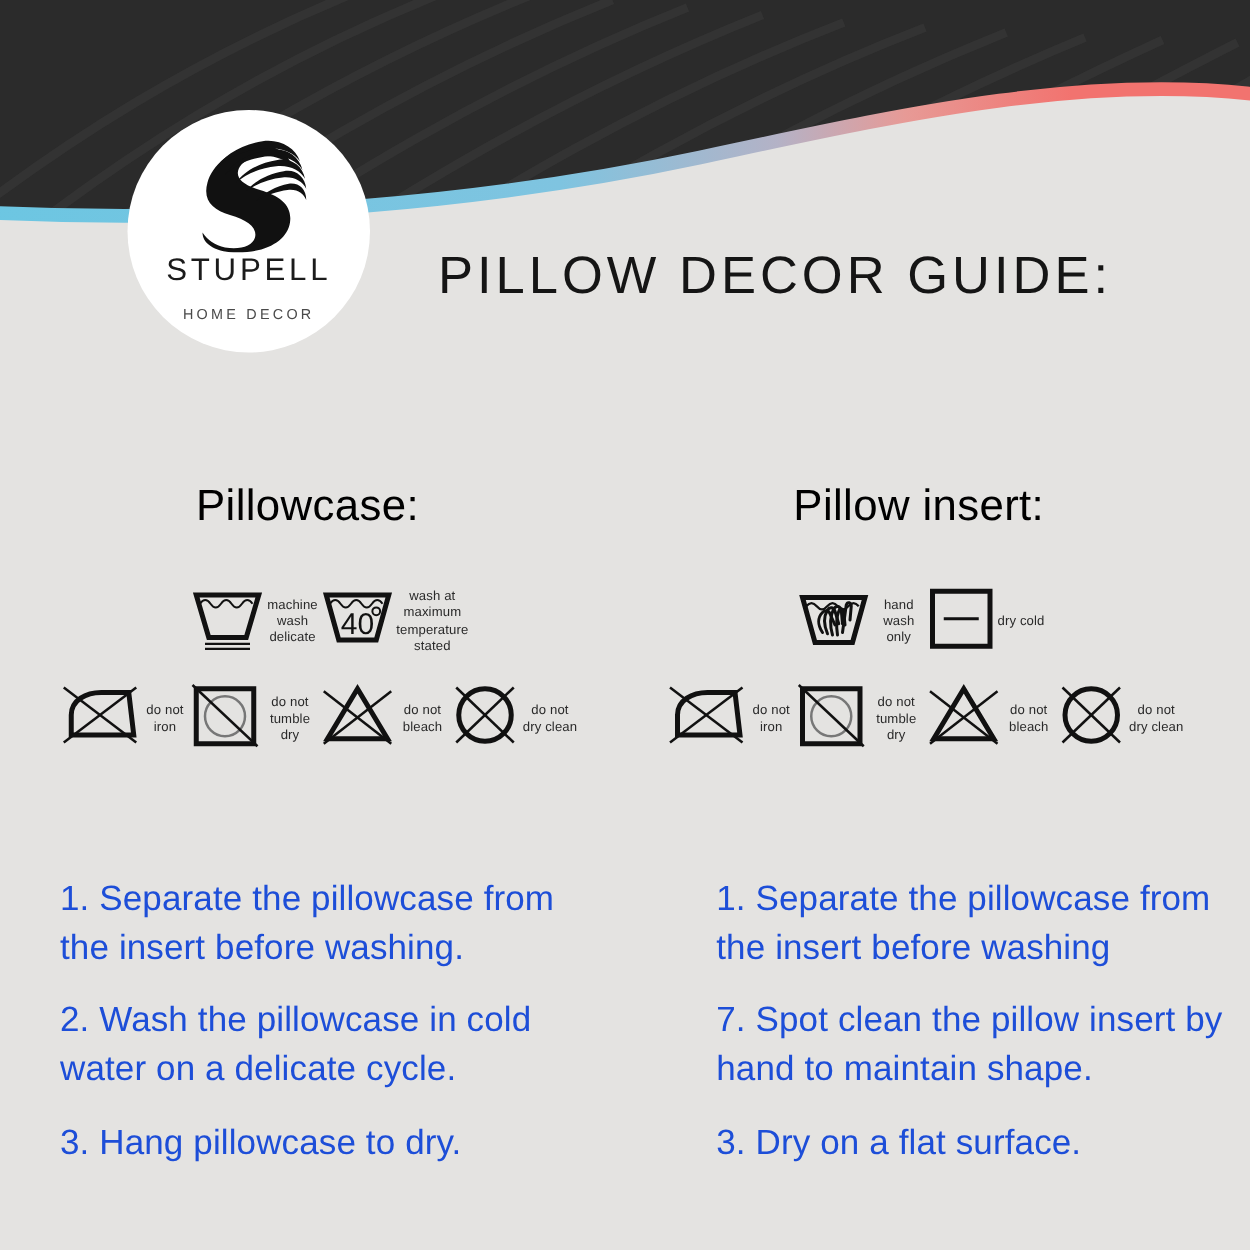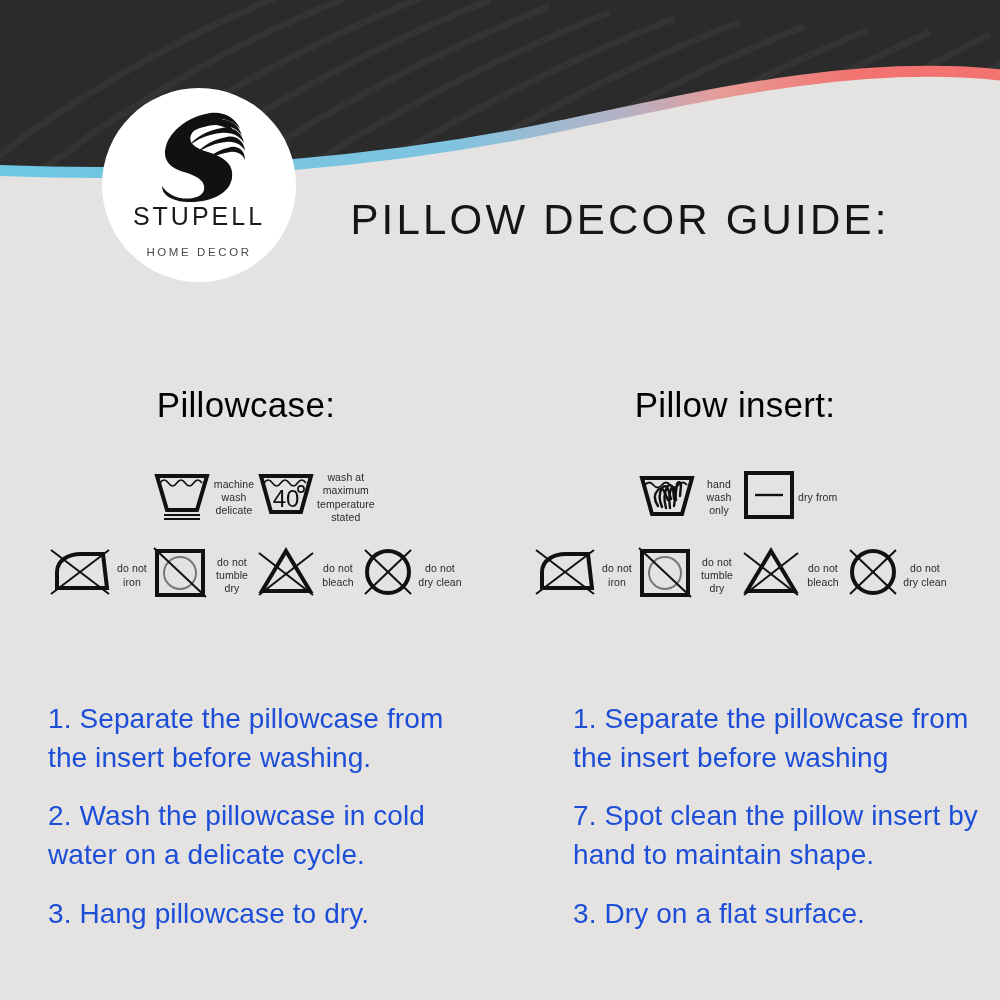--- a/index.html
+++ b/index.html
@@ -307,21 +307,21 @@
         <div class="caption">hand wash only</div>
       </div>
 
       <div class="icon-cell">
         <div class="glyph">
           <svg width="58" height="56" viewBox="0 0 58 56">
             <rect x="6" y="7" width="46" height="44" fill="none" stroke="#111" stroke-width="4"></rect>
             <line x1="15" y1="29" x2="43" y2="29" stroke="#111" stroke-width="2.4"></line>
           </svg>
         </div>
-        <div class="caption">dry from</div>
+        <div class="caption">dry cold</div>
       </div>
     </div>
 
     <div class="icon-row row-2">
 
       <div class="icon-cell">
         <div class="glyph">
           <svg width="66" height="52" viewBox="0 0 66 52">
             <path d="M10 42 L10 26 C10 14 22 8 34 8 L56 8 L60 42 Z" fill="none" stroke="#111" stroke-width="4"></path>
             <line x1="4" y1="4" x2="62" y2="48" stroke="#111" stroke-width="2"></line>

